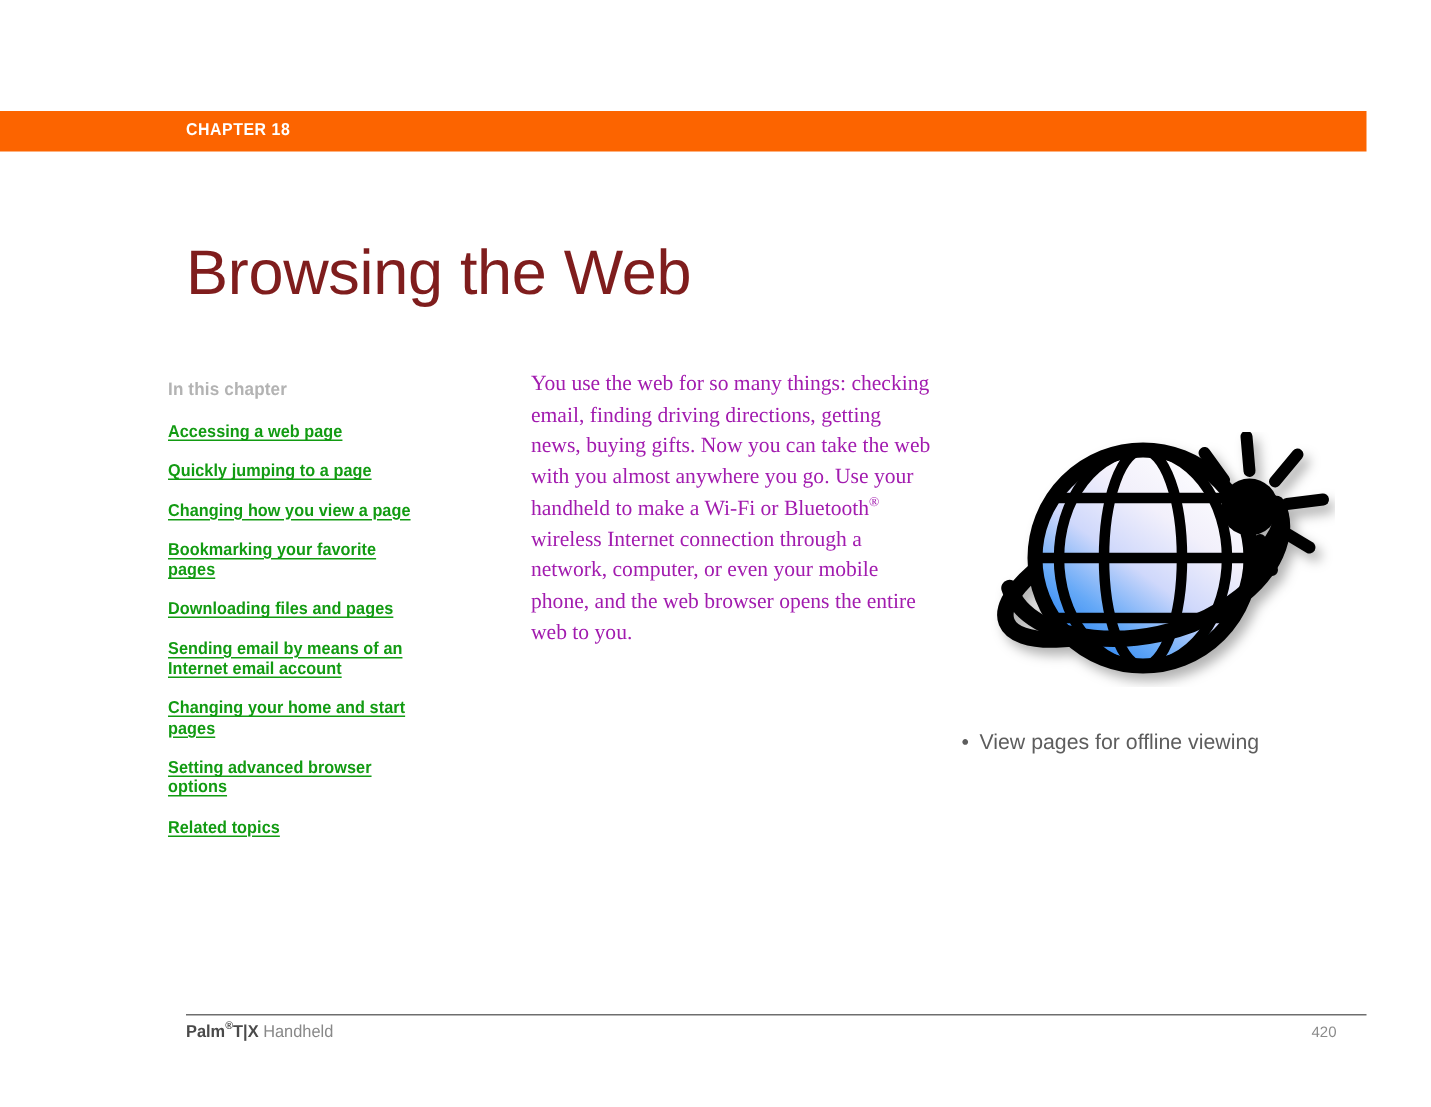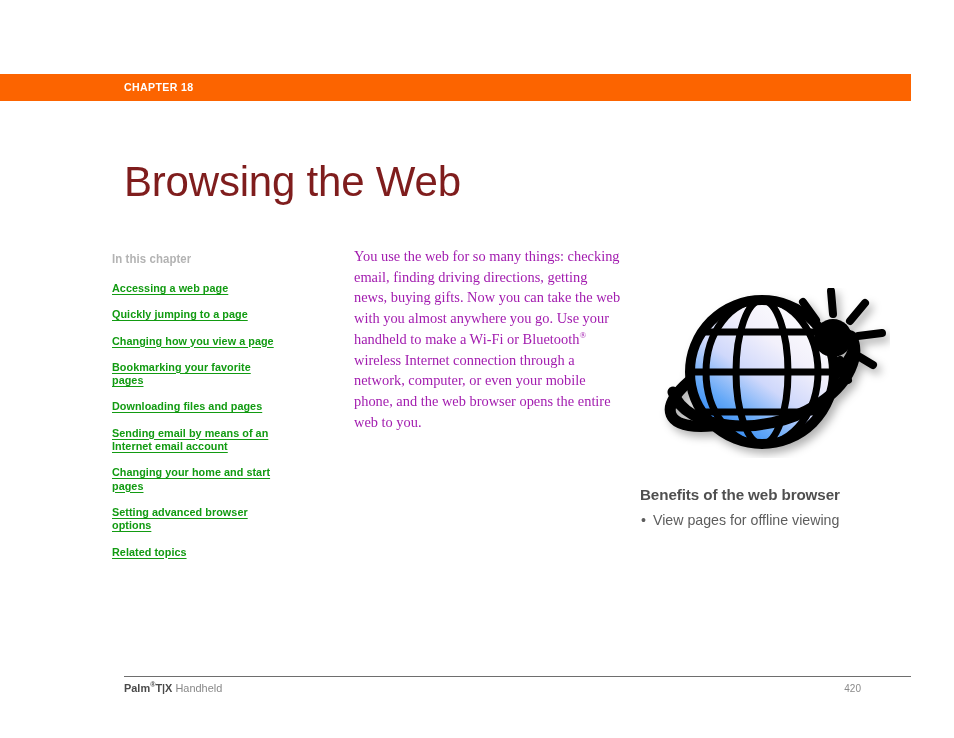--- a/index.html
+++ b/index.html
@@ -159,21 +159,21 @@
     color: #4a4a4a;
     font-weight: bold;
   }
   .footer-left sup {
     font-size: 7.5px;
     vertical-align: super;
     line-height: 0;
   }
   .footer-page {
     position: absolute;
-    left: 830px;
+    left: 860px;
     top: 683px;
     width: 31px;
     text-align: right;
     font-size: 10px;
     color: #8a8a8a;
   }
 </style>
 </head>
 <body>
 
@@ -239,19 +239,18 @@
         <line x1="203" y1="48" x2="227" y2="45"></line>
         <line x1="198" y1="65" x2="218" y2="77"></line>
         <line x1="161" y1="32" x2="148" y2="14"></line>
         <line x1="185" y1="72" x2="193" y2="92"></line>
       </g>
     </g>
   </svg>
 </div>
 
 <section class="benefits">
-  <div class="benefits-title">Benefits of the web browser</div>
   <div class="benefit-item">View pages for offline viewing</div>
 </section>
 
 <div class="footer-rule"></div>
 <div class="footer-left"><b>Palm</b><b><sup>®</sup></b><b>T|X</b><span> Handheld</span></div>
 <div class="footer-page">420</div>
 
 </body></html>

